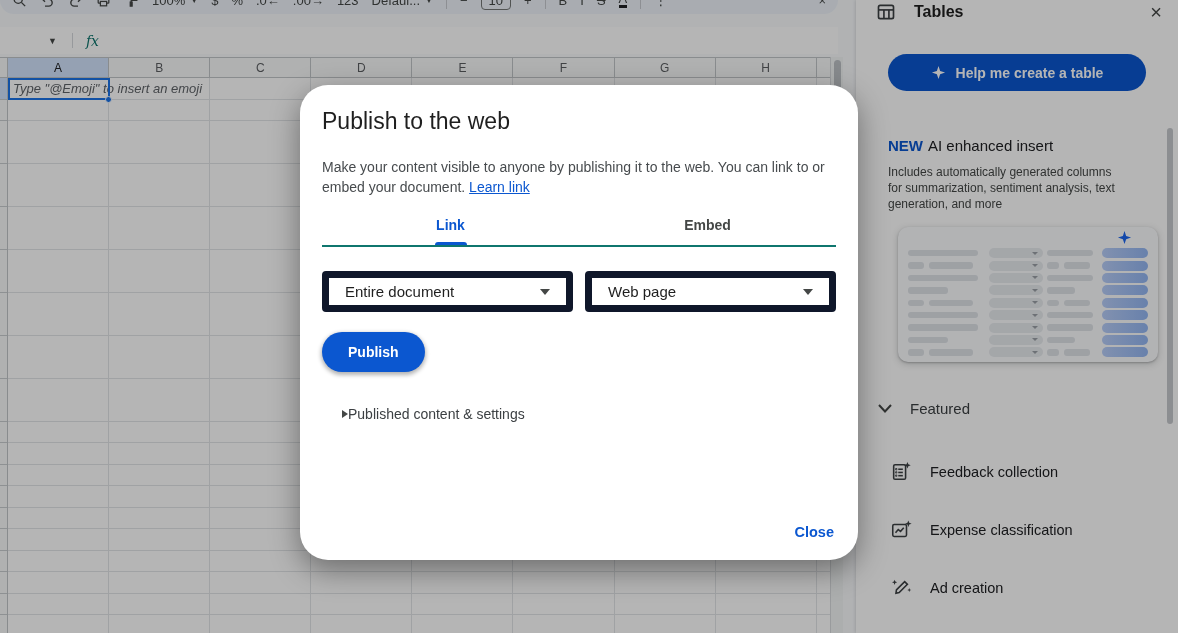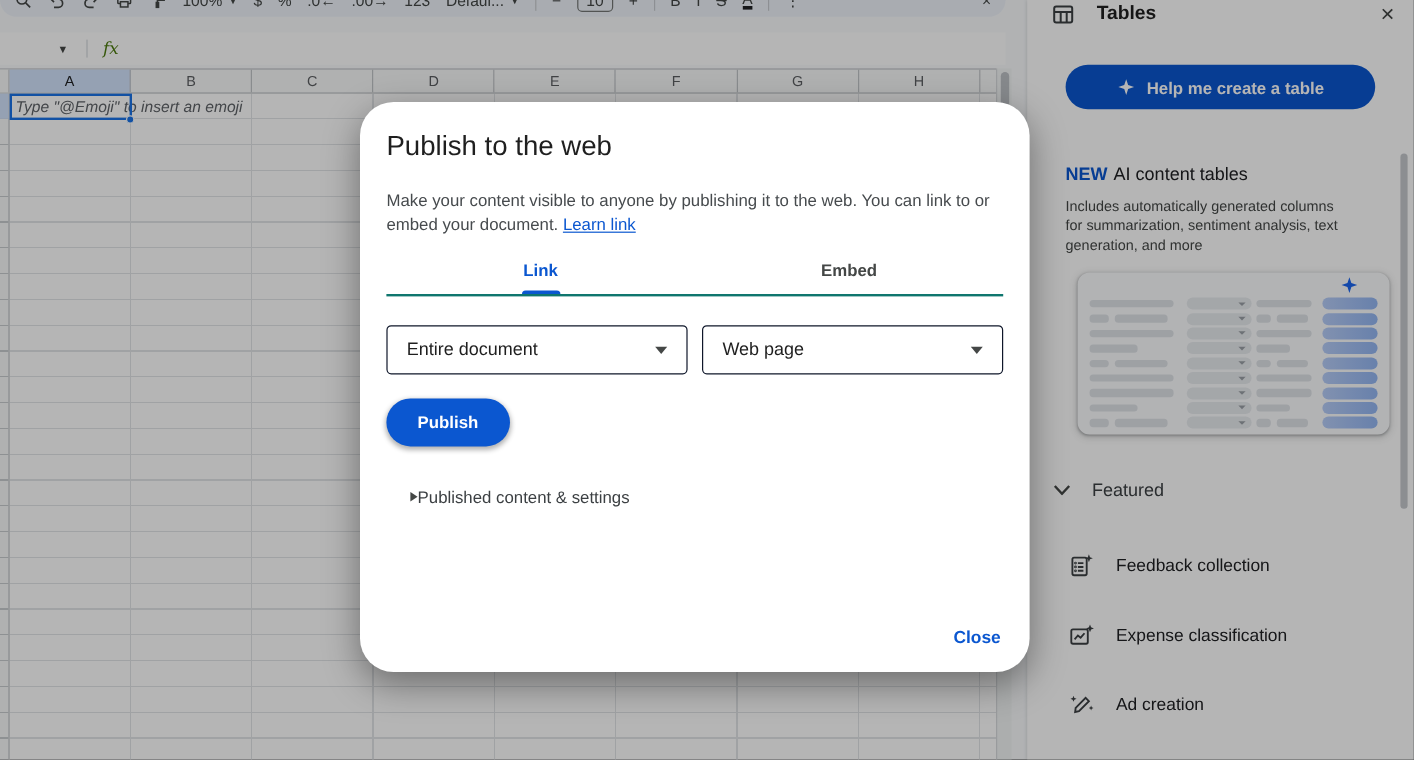--- a/index.html
+++ b/index.html
@@ -25,21 +25,21 @@
   .tb-caret { font-size:8px; margin-left:5px; color:#444746; }
   .tb-spacer { flex:1; }
 
   
   .formula-bar {
     position:absolute; left:0; top:27px; width:838px; height:27px; background:#ffffff;
     display:flex; align-items:center; color:#5f6368; z-index:4;
   }
   .namebox-caret { margin-left:48px; font-size:9px; color:#444746; }
   .fb-divider { width:1px; height:15px; background:#d5d8dc; margin-left:15px; }
-  .fx { font-style:italic; font-family:"DejaVu Serif", serif; font-size:14px; margin-left:13px; color:#4d7c0f; }
+  .fx { font-style:italic; font-family:"DejaVu Serif", serif; font-size:14px; margin-left:13px; color:#0f766e; }
 
   
   .col-headers {
     position:absolute; left:0; top:57px; width:830px; height:21px; display:flex;
     background:#f8f9fa; border-top:1px solid #c2c5c9; border-bottom:1px solid #c2c5c9; z-index:3;
   }
   .corner { width:8px; border-right:1px solid #c2c5c9; background:#f8f9fa; }
   .colh {
     width:101.1px; border-right:1px solid #c2c5c9; display:flex; align-items:center; justify-content:center;
     font-size:12px; color:#5c5f62;
@@ -132,21 +132,21 @@
   .dlg-title { margin:23px 0 0 22px; font-size:23px; color:#1f1f1f; }
   .dlg-status { margin:21px 22px 0 22px; font-size:14px; color:#474b4e; }
   .dlg-desc { margin:22px 22px 0 22px; font-size:14px; line-height:20px; color:#474b4e; }
   .learn-more { color:#0b57d0; text-decoration:underline; cursor:default; }
   .tabs { margin:8px 22px 0 22px; height:42px; display:flex; border-bottom:2px solid #0f766e; position:relative; }
   .tab { flex:1; display:flex; align-items:center; justify-content:center; font-size:14px; font-weight:bold; color:#444746; cursor:default; }
   .tab.active { color:#0b57d0; }
   .tab-indicator { position:absolute; bottom:0; left:calc(25% - 16px); width:32px; height:3px; border-radius:3px 3px 0 0; background:#0b57d0; }
   .drops { margin:24px 22px 0 22px; display:flex; justify-content:space-between; }
   .drop {
-    width:251px; height:41px; border:1px solid #0f172a; border-radius:4px;
+    width:251px; height:41px; border:7px solid #0f172a; border-radius:4px;
     display:flex; align-items:center; justify-content:space-between; padding:0 16px;
     font-size:15px; color:#1f1f1f; cursor:default; background:#fff;
   }
   .drop-caret { border-left:5px solid transparent; border-right:5px solid transparent; border-top:6px solid #444746; }
   .publish-btn {
     margin:20px 0 0 22px; height:40px; padding:0 26px; border-radius:20px; border:none;
     background:#0b57d0; color:#ffffff; font-size:14px; font-weight:bold;
     box-shadow:0 2px 4px 1px rgba(0,0,0,.3); display:inline-flex; align-items:center; cursor:default;
     font-family:"Liberation Sans", sans-serif;
   }
@@ -256,21 +256,21 @@
     </div>
 
     <button class="help-btn">
       <svg viewBox="0 0 24 24" fill="#ffffff">
         <path d="M12 1.5 L14.6 9.4 L22.5 12 L14.6 14.6 L12 22.5 L9.4 14.6 L1.5 12 L9.4 9.4 Z"></path>
       </svg>
       <span>Help me create a table</span>
     </button>
 
     <div class="new-line">
-      <span class="new-badge">NEW</span><span>AI content tables</span>
+      <span class="new-badge">NEW</span><span>AI enhanced insert</span>
     </div>
     <div class="new-desc">Includes automatically generated columns for summarization, sentiment analysis, text generation, and more</div>
 
     <div class="illus-card" id="illusCard">
       <svg class="illus-sparkle" viewBox="0 0 24 24" fill="#1b66f0">
         <path d="M12 1.5 L14.6 9.4 L22.5 12 L14.6 14.6 L12 22.5 L9.4 14.6 L1.5 12 L9.4 9.4 Z"></path>
       </svg>
     <div class="sk-row">
           <div class="sk-c1">
             <div class="sk-bar" style="width: 70px;"></div>

